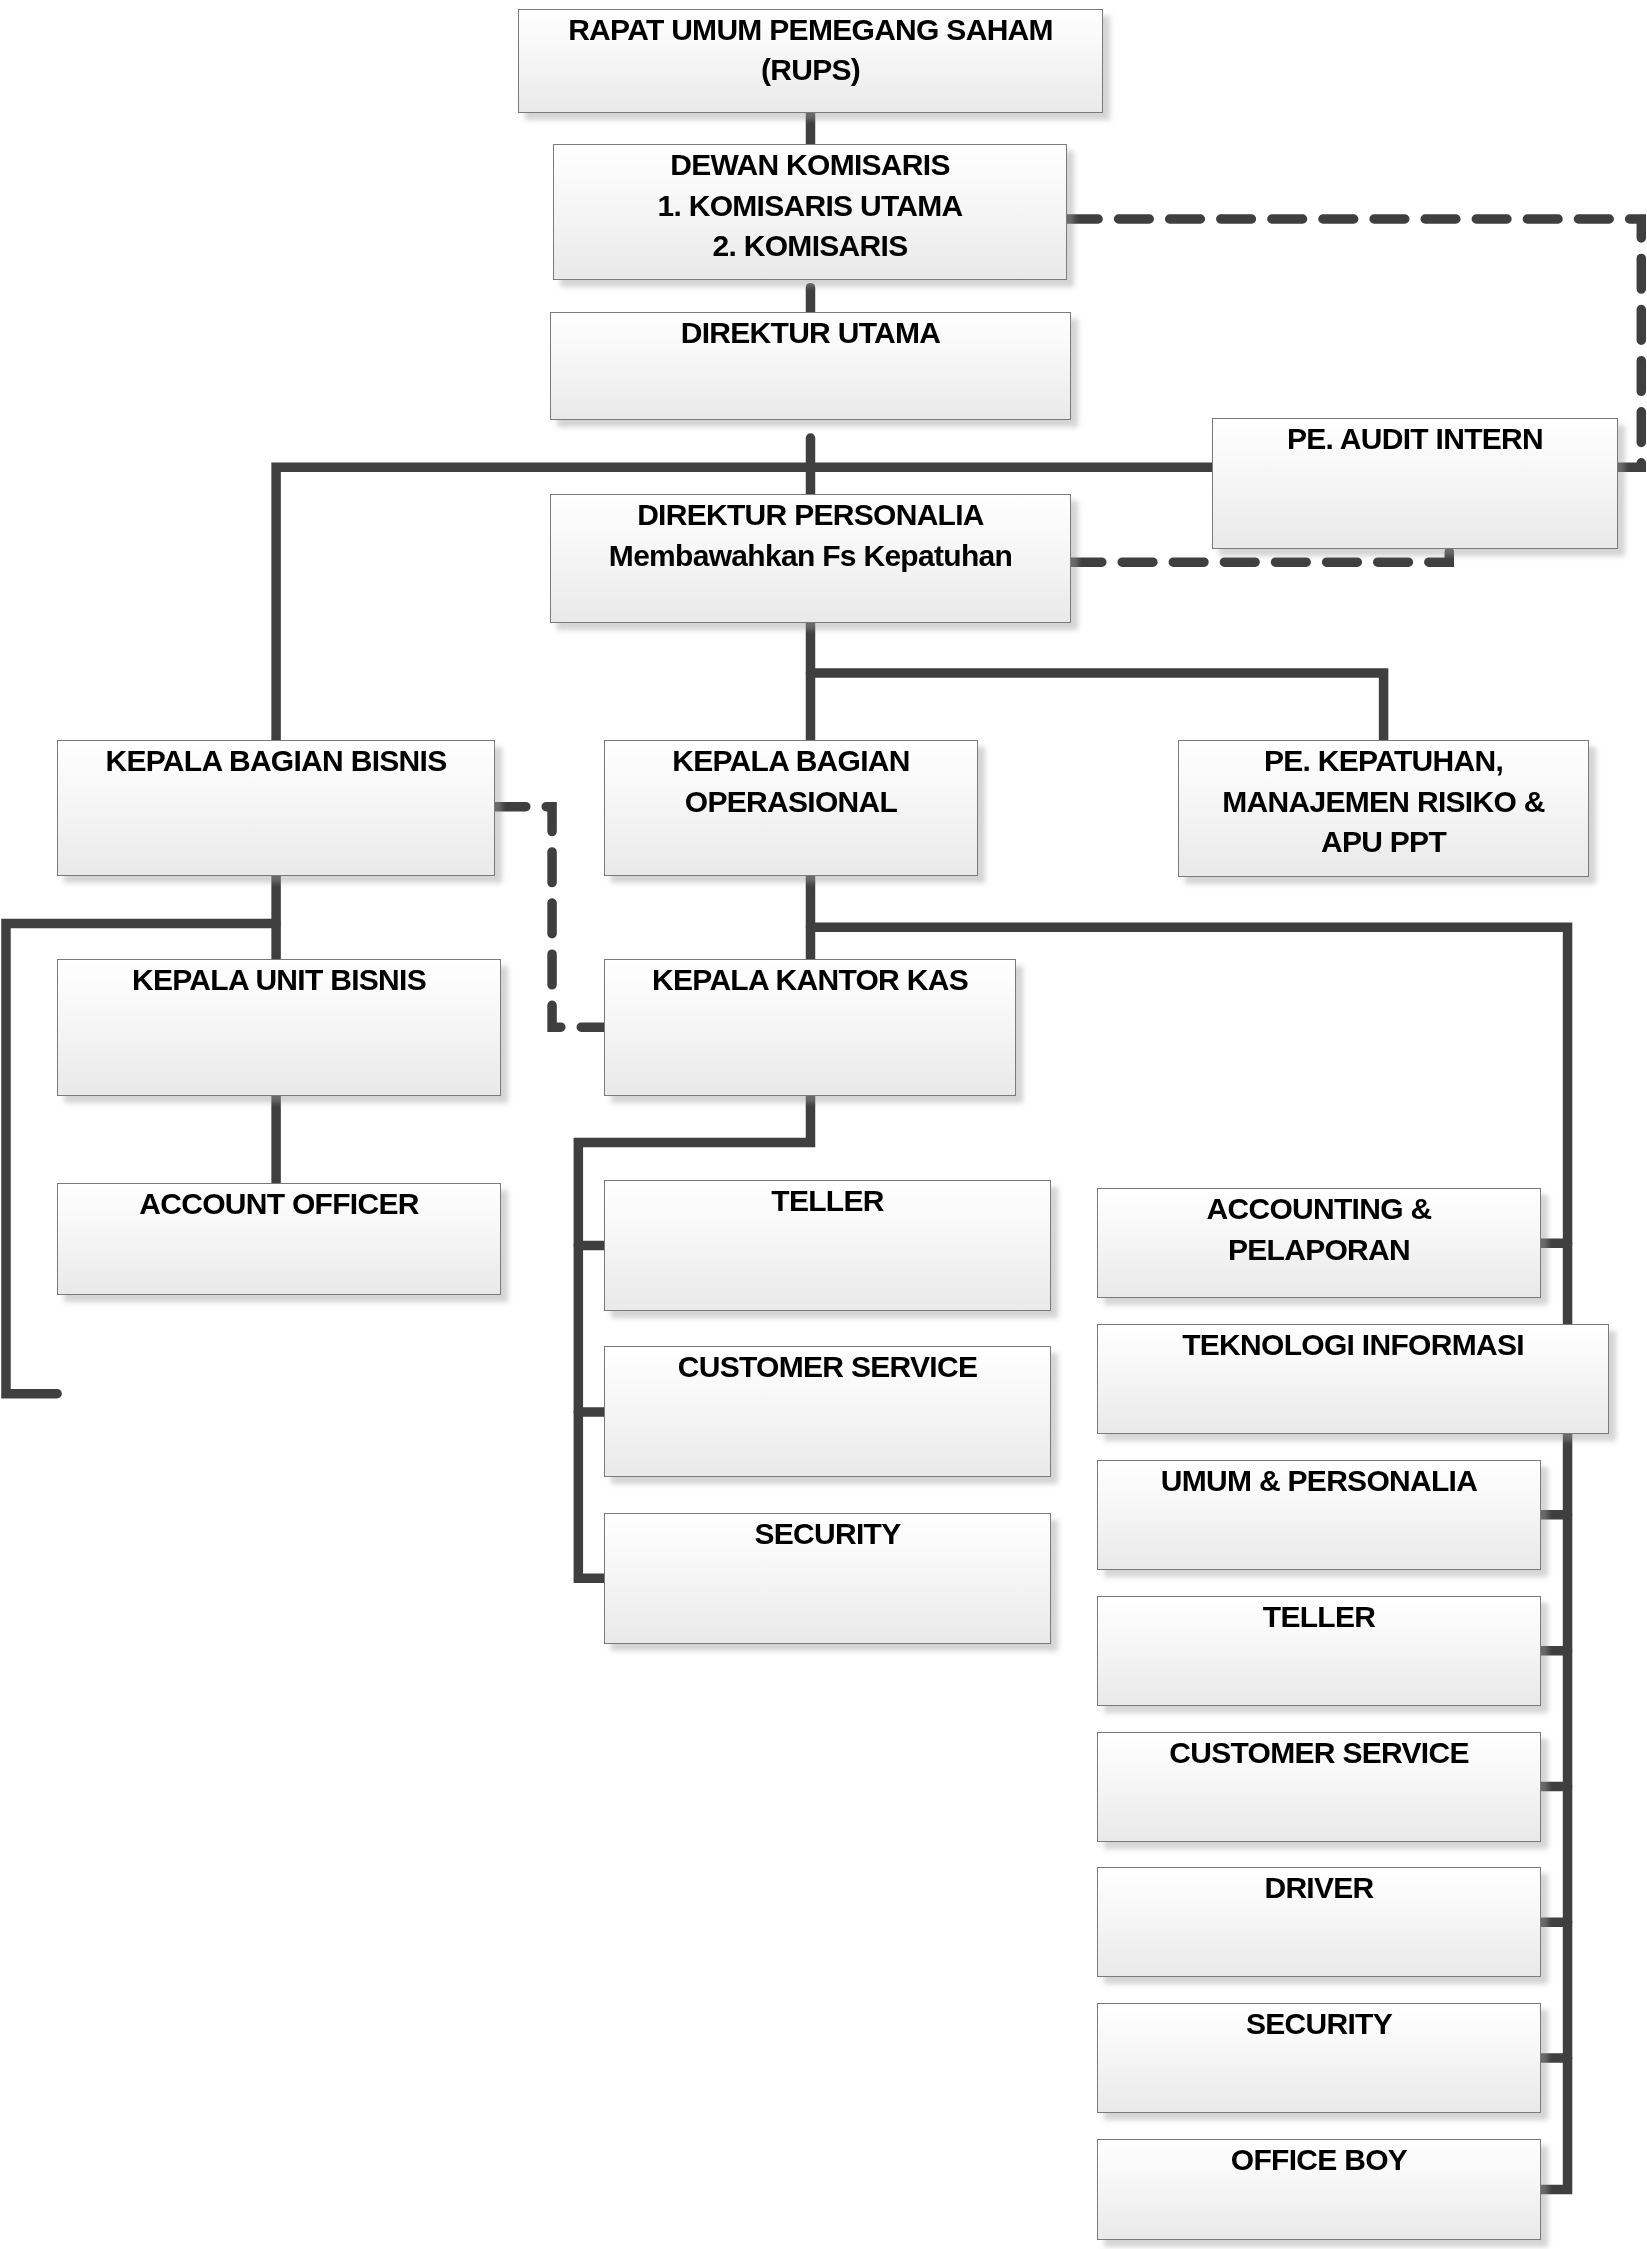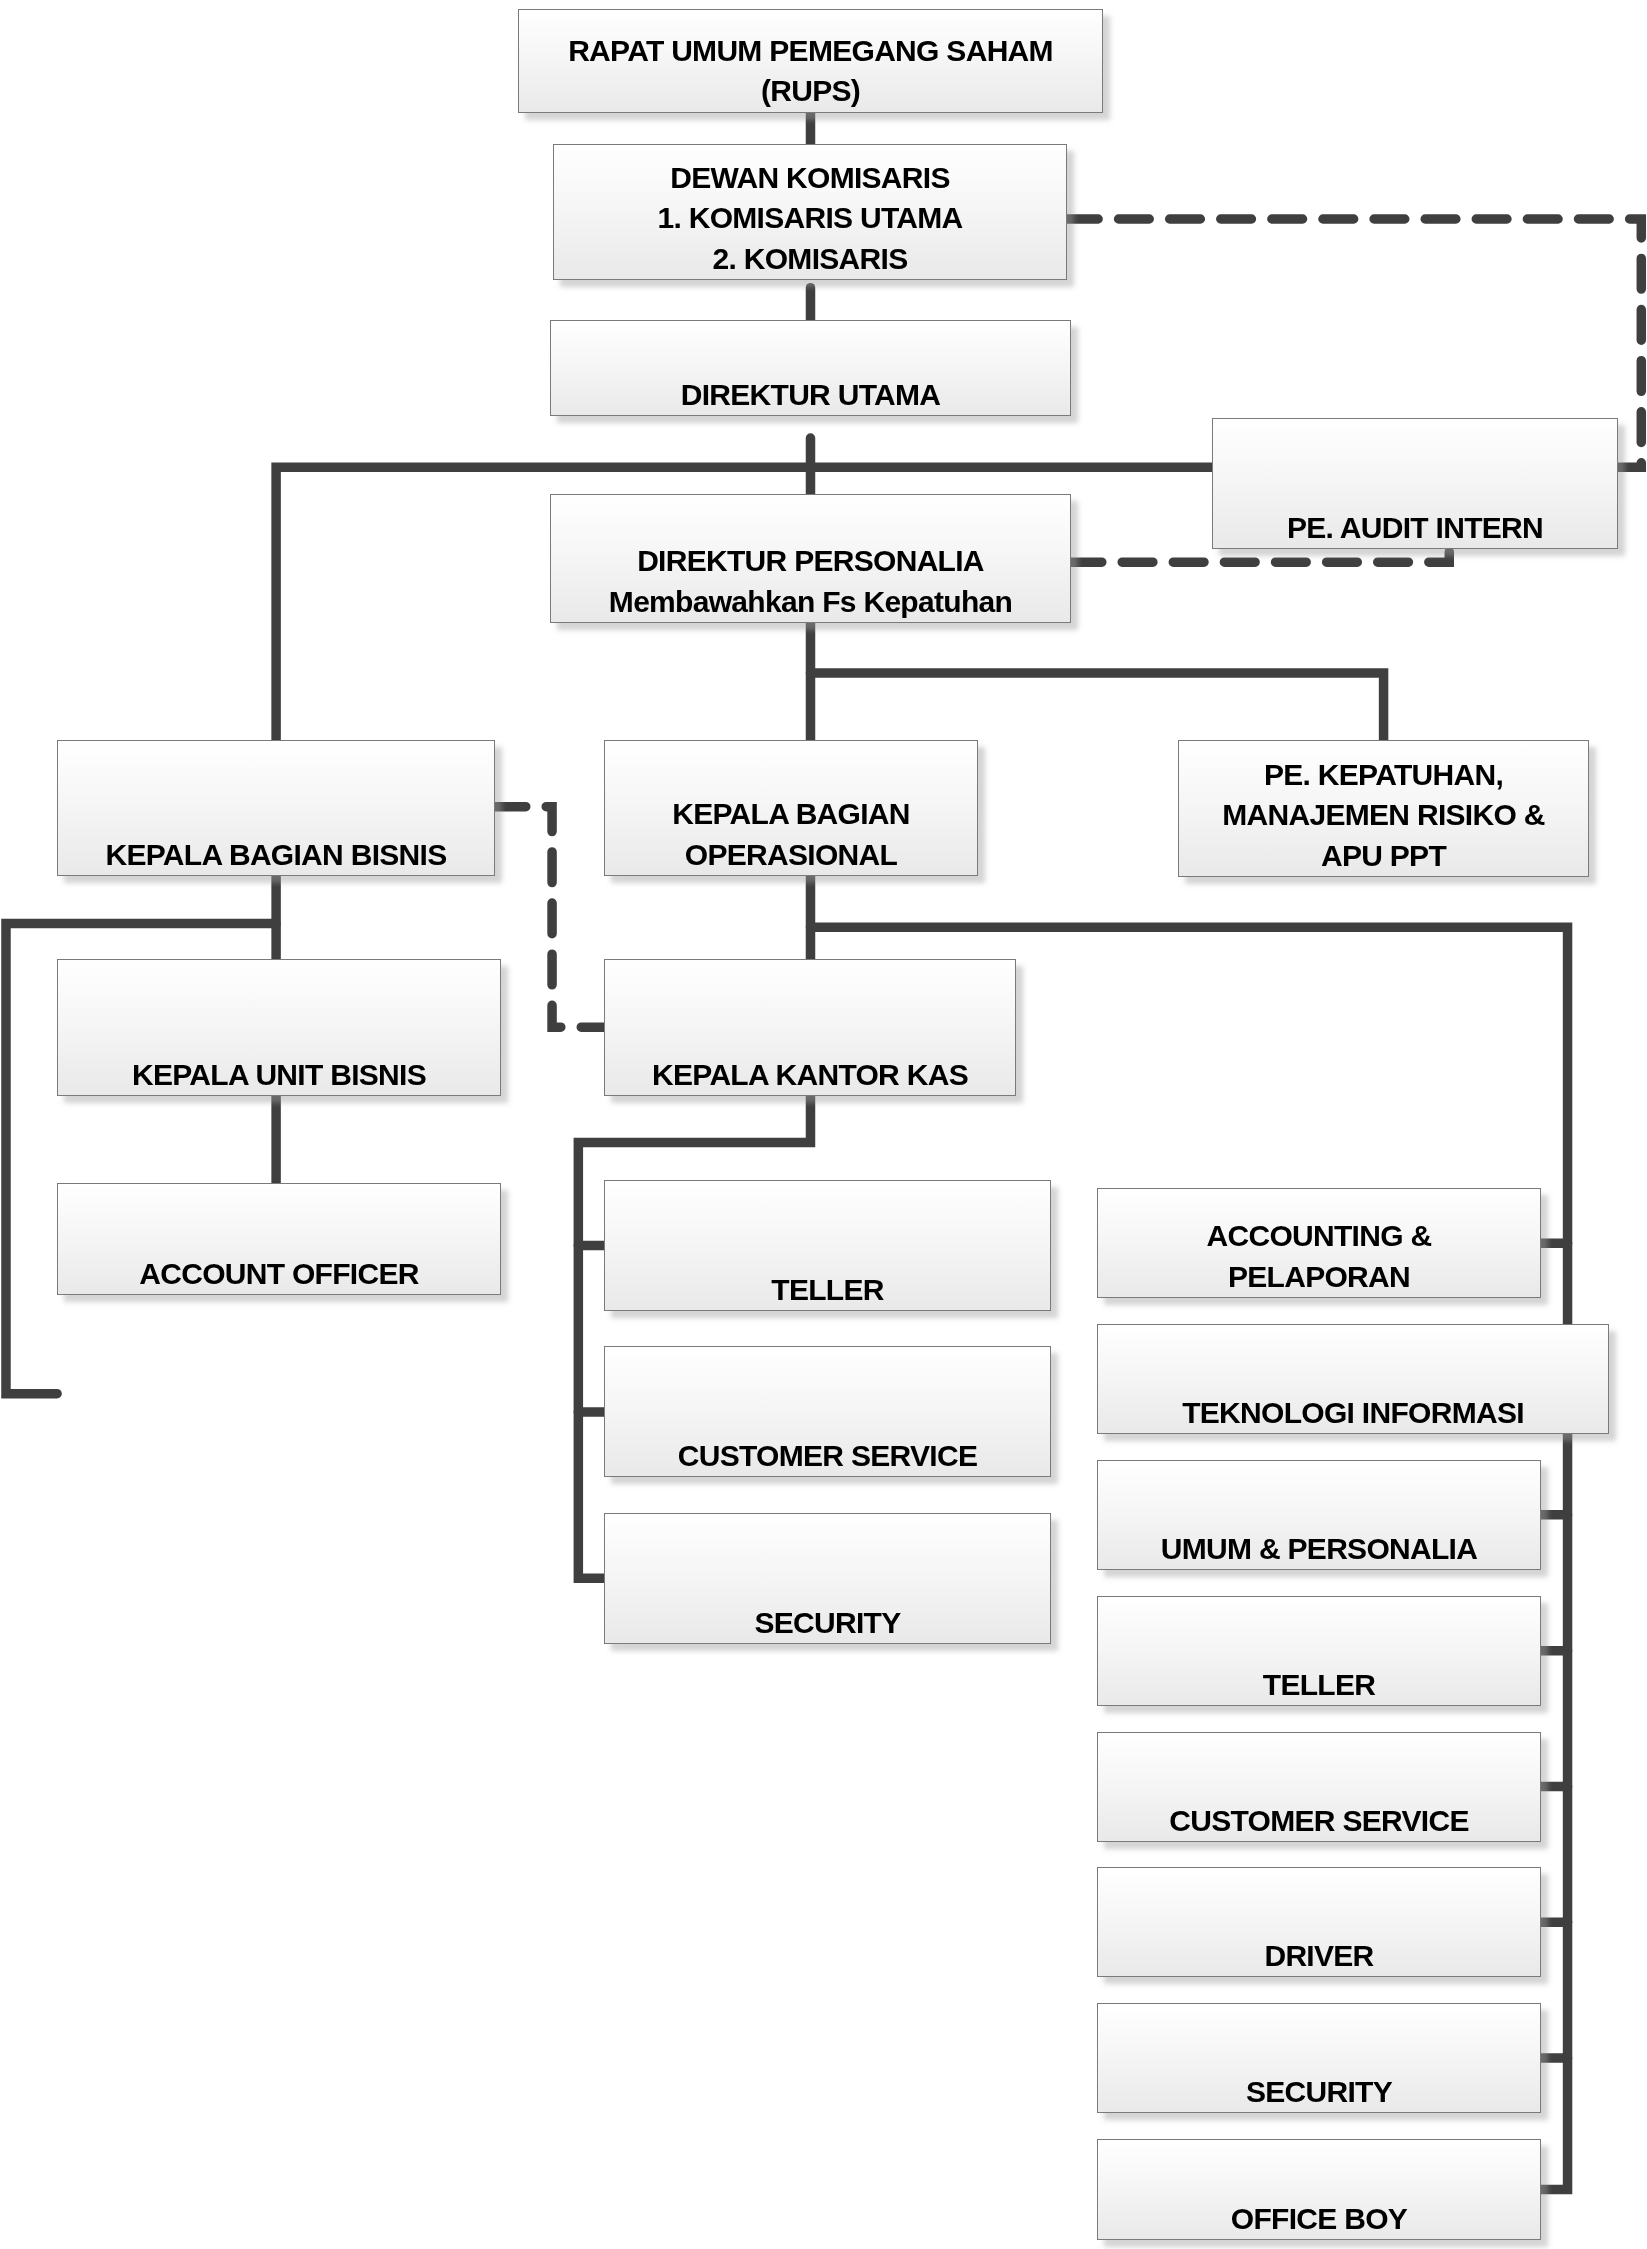--- a/index.html
+++ b/index.html
@@ -12,21 +12,21 @@
     overflow:hidden;
   }
   #wires{position:absolute;left:0;top:0;width:1648px;height:2250px;}
   .node{
     position:absolute;
     box-sizing:border-box;
     border:1.5px solid #7a7a7a;
     background:linear-gradient(180deg,#ffffff 0%,#f6f6f6 45%,#e9e9e9 100%);
     box-shadow:7.3px 7.3px 5.1px rgba(160,160,160,0.45);
     display:flex;
-    align-items:flex-end;
+    align-items:flex-start;
     justify-content:center;
     text-align:center;
     z-index:2;
   }
   .node .lbl{
     font-weight:700;
     font-size:30px;
     line-height:1.35;
     color:#000000;
     letter-spacing:-0.7px;
@@ -72,21 +72,21 @@
 
   <div class="node" style="left:518px;top:8.8px;width:585px;height:104px">
     <span class="lbl">RAPAT UMUM PEMEGANG SAHAM
 (RUPS)</span>
   </div>
   <div class="node" style="left:553px;top:144px;width:514px;height:136px">
     <span class="lbl">DEWAN KOMISARIS
 1. KOMISARIS UTAMA
 2. KOMISARIS</span>
   </div>
-  <div class="node" style="left:550px;top:320px;width:521px;height:96px">
+  <div class="node" style="left:550px;top:312px;width:521px;height:108px">
     <span class="lbl">DIREKTUR UTAMA</span>
   </div>
   <div class="node" style="left:1212px;top:418px;width:406px;height:131px">
     <span class="lbl">PE. AUDIT INTERN</span>
   </div>
   <div class="node" style="left:550px;top:494px;width:521px;height:129px">
     <span class="lbl">DIREKTUR PERSONALIA
 Membawahkan Fs Kepatuhan</span>
   </div>
 

